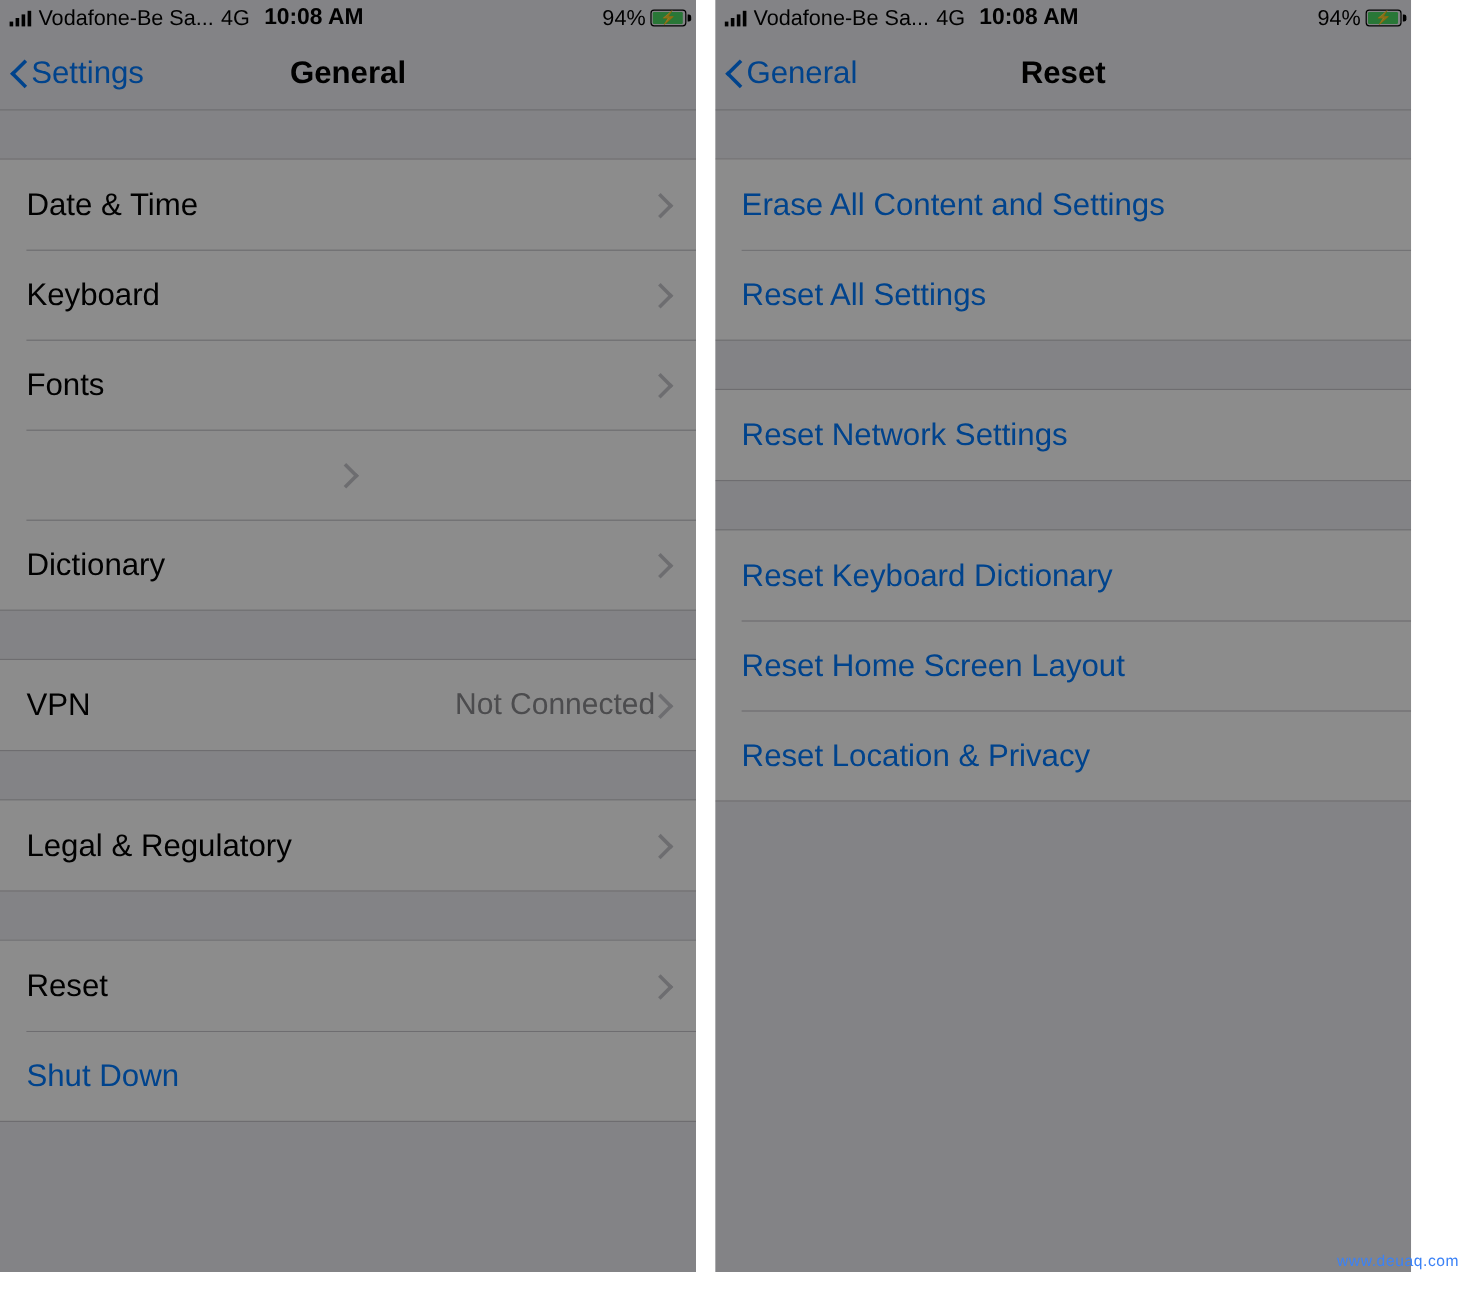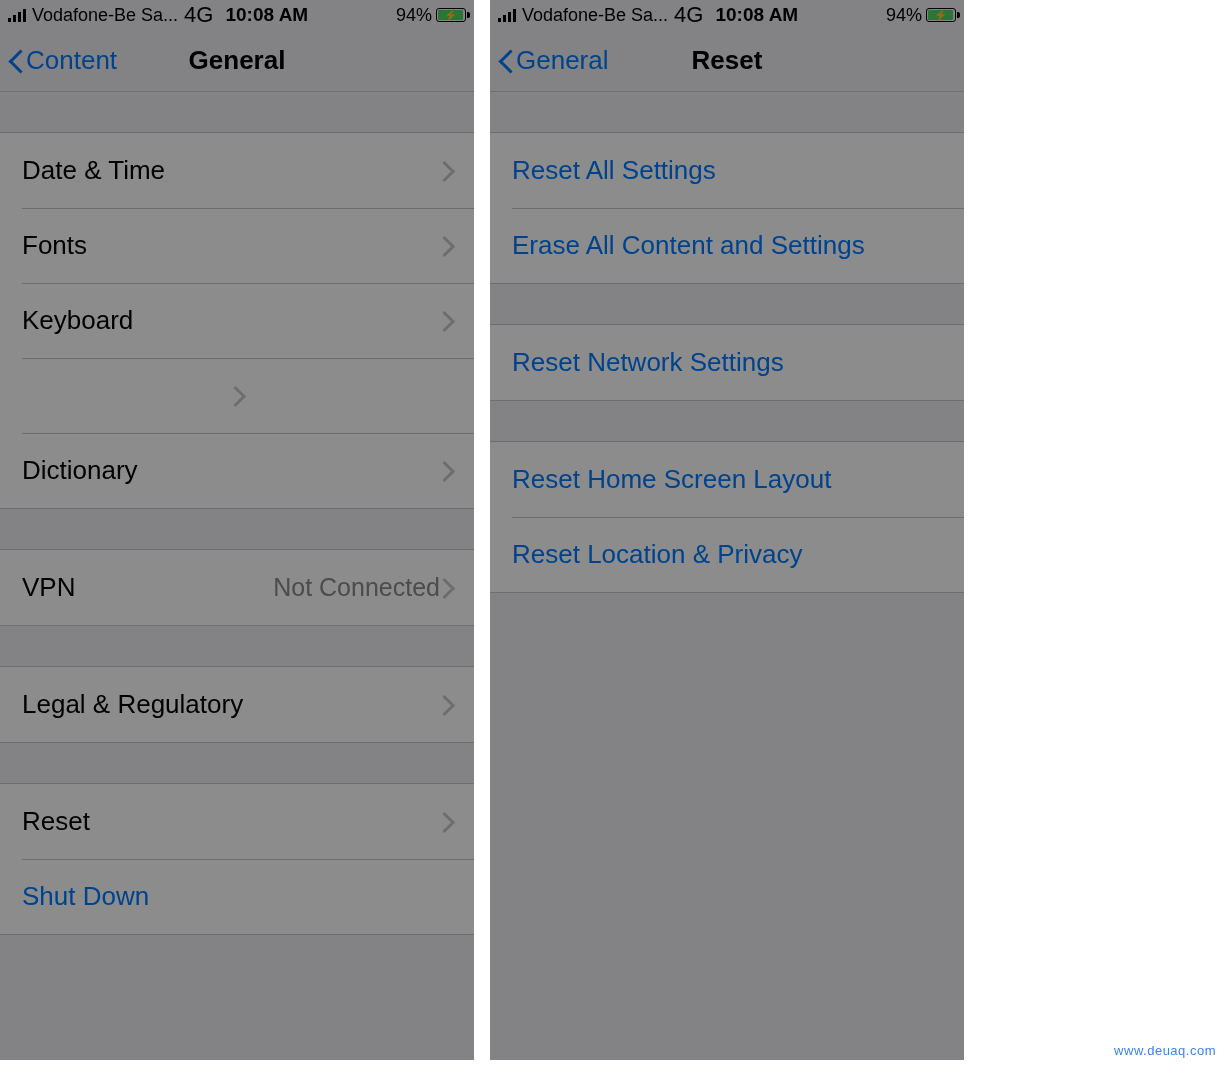--- a/index.html
+++ b/index.html
@@ -6,21 +6,21 @@
   body {
     font-family: -apple-system, "Helvetica Neue", Helvetica, Arial, sans-serif;
     background: #ffffff;
     width: 1228px;
     height: 1078px;
     position: relative;
     overflow: hidden;
   }
   .container {
     display: flex;
-    width: 964px;
+    width: 1176px;
     height: 1060px;
     position: absolute;
     left: 0; top: 0;
   }
   .phone {
     flex: 1;
     background: #efeff4;
     position: relative;
     overflow: hidden;
   }
@@ -52,21 +52,21 @@
   .status-left { display: flex; align-items: center; gap: 6px; }
   .status-center { flex:1; text-align:center; }
   .status-right { display: flex; align-items: center; gap: 4px; margin-left: 46px; }
   .signal-icon { display:inline-flex; align-items:flex-end; gap:2px; height:14px;}
   .signal-icon span { width:3px; background:#000; display:inline-block;}
   .signal-icon span:nth-child(1){height:4px;}
   .signal-icon span:nth-child(2){height:7px;}
   .signal-icon span:nth-child(3){height:10px;}
   .signal-icon span:nth-child(4){height:13px;}
   .carrier { font-size:18px; font-weight:400; max-width:160px; white-space:nowrap; overflow:hidden; text-overflow:ellipsis;}
-  .network { font-size:22px; font-weight:400;}
+  .network { font-size:18px; font-weight:400;}
   .time { font-size:19px; font-weight:700;}
   .batt-pct { font-size:18px; font-weight:400;}
   .battery-icon {
     width: 30px; height: 14px; border:1.5px solid #000; border-radius:3px; position:relative; display:inline-block;
   }
   .battery-icon::after{content:"";position:absolute;right:-5px;top:3px;width:3px;height:6px;background:#000;border-radius:0 2px 2px 0;}
   .battery-fill{position:absolute;left:1px;top:1px;bottom:1px;width:90%;background:#4cd964;border-radius:1px;}
   .bolt{position:absolute;left:50%;top:50%;transform:translate(-50%,-50%);font-size:11px;color:#000;}
 
   
@@ -162,36 +162,36 @@
           <span class="batt-pct">94%</span>
           <span class="battery-icon">
             <span class="battery-fill"></span>
             <span class="bolt">⚡</span>
           </span>
         </div>
       </div>
       <div class="nav-bar">
         <div class="nav-back">
           <span class="chevron-left"></span>
-          <span>Content</span>
+          <span>Settings</span>
         </div>
         <div class="nav-title">General</div>
       </div>
       <div class="section-gap"></div>
       <div class="row-group">
         <div class="row">
           <span class="label">Date &amp; Time</span>
           <span class="chevron-right"></span>
         </div>
         <div class="row">
+          <span class="label">Keyboard</span>
+          <span class="chevron-right"></span>
+        </div>
+        <div class="row">
           <span class="label">Fonts</span>
-          <span class="chevron-right"></span>
-        </div>
-        <div class="row">
-          <span class="label">Keyboard</span>
           <span class="chevron-right"></span>
         </div>
         <div class="row">
           <span class="chevron-right"></span>
         </div>
         <div class="row">
           <span class="label">Dictionary</span>
           <span class="chevron-right"></span>
         </div>
       </div>
@@ -246,35 +246,38 @@
       </div>
       <div class="nav-bar">
         <div class="nav-back">
           <span class="chevron-left"></span>
           <span>General</span>
         </div>
         <div class="nav-title">Reset</div>
       </div>
       <div class="section-gap"></div>
       <div class="row-group">
-        <div class="row action">
-          <span class="label">Reset All Settings</span>
-        </div>
         <div class="row action highlight">
           <span class="label">Erase All Content and Settings</span>
         </div>
+        <div class="row action">
+          <span class="label">Reset All Settings</span>
+        </div>
       </div>
       <div class="section-gap"></div>
       <div class="row-group">
         <div class="row action">
           <span class="label">Reset Network Settings</span>
         </div>
       </div>
       <div class="section-gap"></div>
       <div class="row-group">
+        <div class="row action">
+          <span class="label">Reset Keyboard Dictionary</span>
+        </div>
         <div class="row action">
           <span class="label">Reset Home Screen Layout</span>
         </div>
         <div class="row action">
           <span class="label">Reset Location &amp; Privacy</span>
         </div>
       </div>
     </div>
 </div>
 <div id="phone-right-pad"></div>

